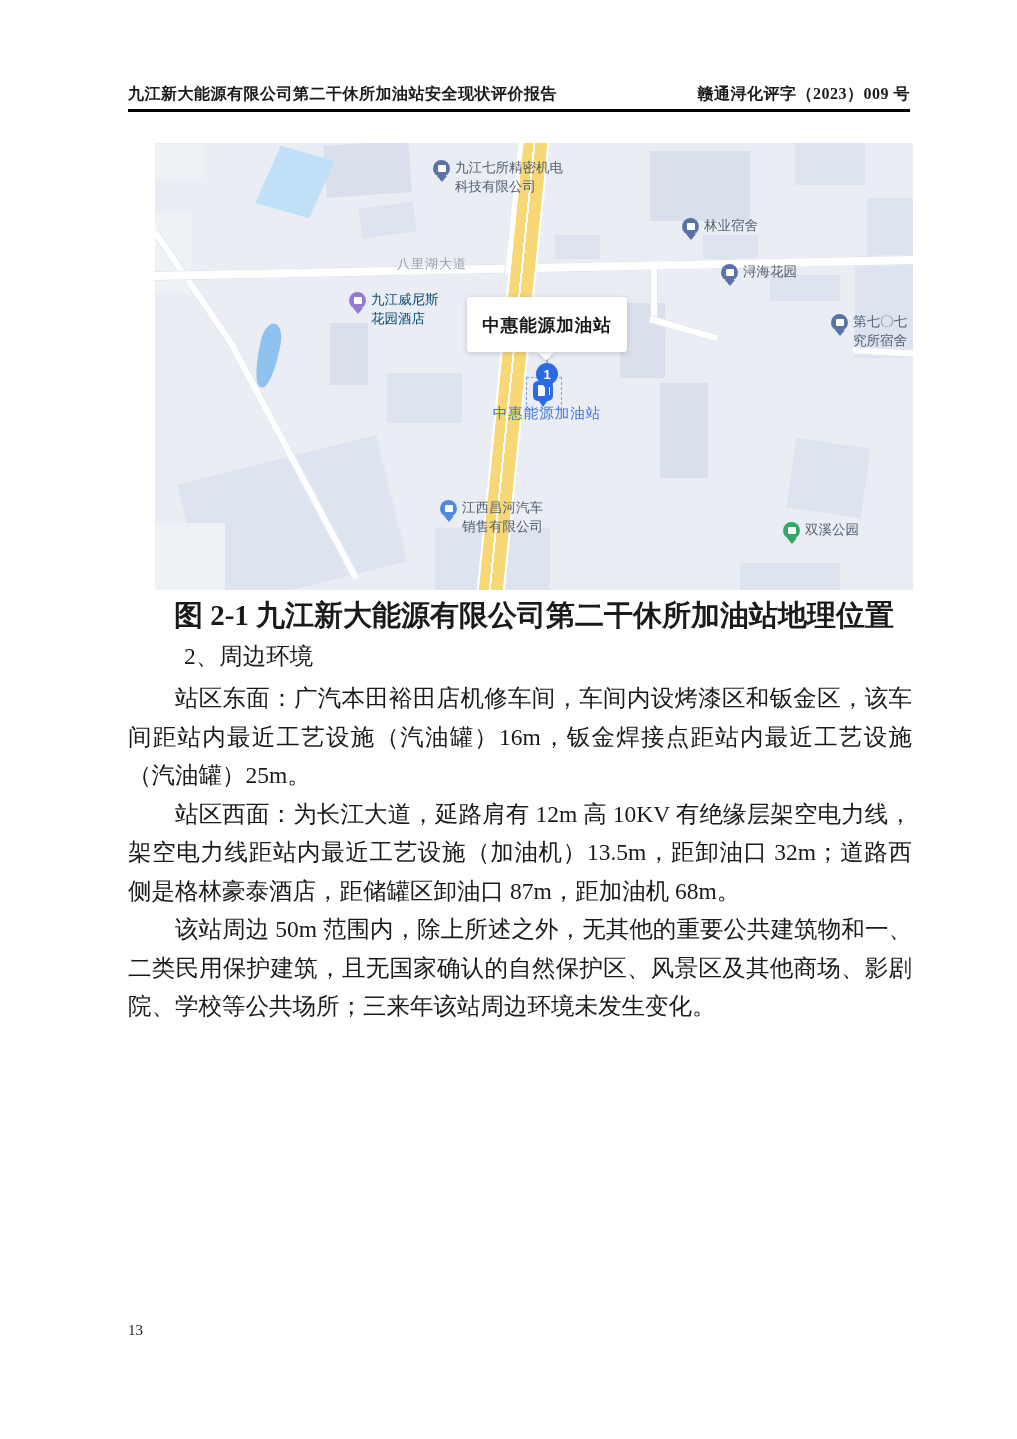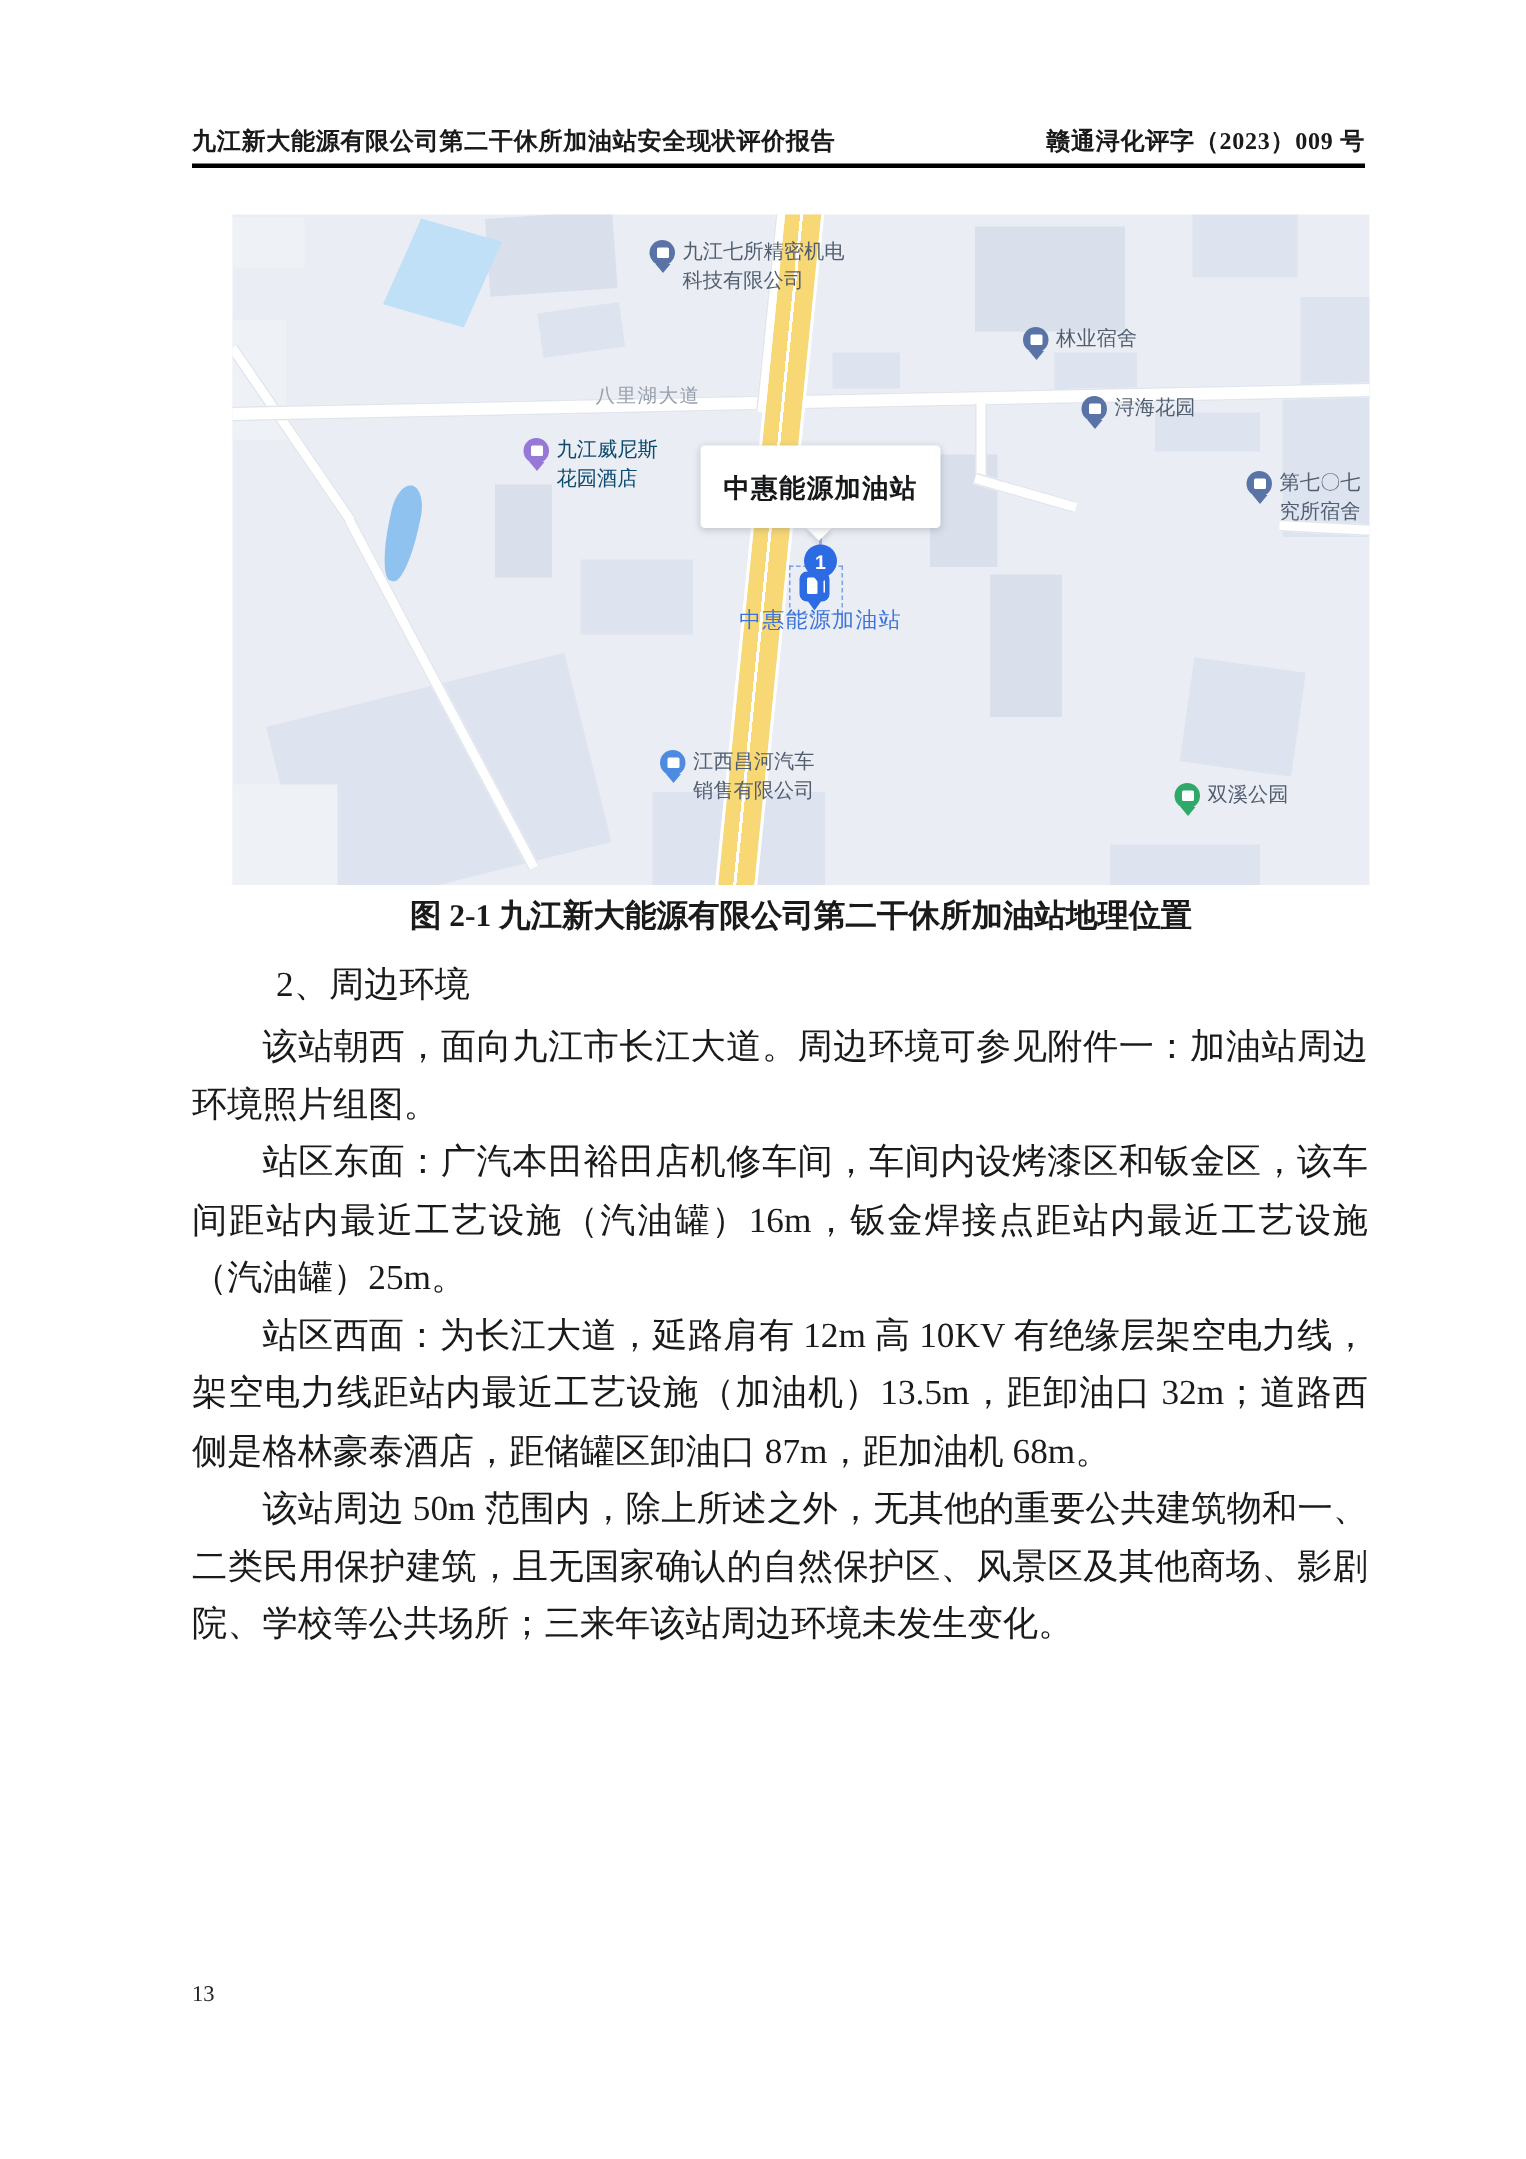--- a/index.html
+++ b/index.html
@@ -39,21 +39,21 @@
   .dash-box{position:absolute;left:371px;top:234px;width:34px;height:31px;border:1px dashed #7DA1E6;z-index:4;}
   .num-badge{position:absolute;left:381px;top:220px;width:22px;height:22px;border-radius:50%;background:#2D6BE4;color:#fff;font-size:13px;font-weight:bold;display:flex;align-items:center;justify-content:center;z-index:7;}
   .num-badge::after{content:"";position:absolute;left:50%;bottom:-5px;transform:translateX(-50%);border:5px solid transparent;border-top:6px solid #2D6BE4;border-bottom:none;}
   .gas-pin{position:absolute;left:378px;top:238px;width:20px;height:20px;border-radius:5px;background:#2D6BE4;z-index:6;}
   .gas-pin::before{content:"";position:absolute;left:5px;top:4px;width:7px;height:11px;background:#fff;border-radius:1px;}
   .gas-pin::after{content:"";position:absolute;left:13px;top:6px;width:3px;height:7px;border:1.5px solid #fff;border-left:none;border-bottom:none;}
   .gas-tail{position:absolute;left:383px;top:257px;border:5px solid transparent;border-top:7px solid #2D6BE4;border-bottom:none;z-index:6;}
   .station-label{position:absolute;left:318px;top:261px;width:148px;text-align:center;font-size:14.5px;color:#3D74DB;letter-spacing:1px;z-index:6;}
 
   
-  .caption{position:absolute;left:155px;top:596px;width:758px;text-align:center;font-size:21px;font-weight:bold;}
+  .caption{position:absolute;left:155px;top:596px;width:758px;text-align:center;font-size:29px;font-weight:bold;}
   .sec-heading{position:absolute;left:184px;top:640px;font-size:23.5px;font-weight:normal;}
   .bodytext{position:absolute;left:128px;top:679px;width:784px;}
   .bodytext p{margin:0;font-size:23.5px;line-height:38.5px;text-align:justify;text-indent:2em;}
   .pagenum{position:absolute;left:128px;top:1322px;width:782px;font-size:15px;color:#222;}
 </style>
 </head>
 <body>
 
 <div class="hdr">
   <span>九江新大能源有限公司第二干休所加油站安全现状评价报告</span>
@@ -150,19 +150,18 @@
   <div class="gas-pin"></div>
   <div class="gas-tail"></div>
   <div class="num-badge">1</div>
   <div class="station-label">中惠能源加油站</div>
 </div>
 
 <div class="caption">图 2-1 九江新大能源有限公司第二干休所加油站地理位置</div>
 <div class="sec-heading">2、周边环境</div>
 
 <div class="bodytext">
-  <p>该站朝西，面向九江市长江大道。周边环境可参见附件一：加油站周边环境照片组图。</p>
   <p>站区东面：广汽本田裕田店机修车间，车间内设烤漆区和钣金区，该车间距站内最近工艺设施（汽油罐）16m，钣金焊接点距站内最近工艺设施（汽油罐）25m。</p>
   <p>站区西面：为长江大道，延路肩有 12m 高 10KV 有绝缘层架空电力线，架空电力线距站内最近工艺设施（加油机）13.5m，距卸油口 32m；道路西侧是格林豪泰酒店，距储罐区卸油口 87m，距加油机 68m。</p>
   <p>该站周边 50m 范围内，除上所述之外，无其他的重要公共建筑物和一、二类民用保护建筑，且无国家确认的自然保护区、风景区及其他商场、影剧院、学校等公共场所；三来年该站周边环境未发生变化。</p>
 </div>
 
 <div class="pagenum">13</div>
 
 </body></html>

